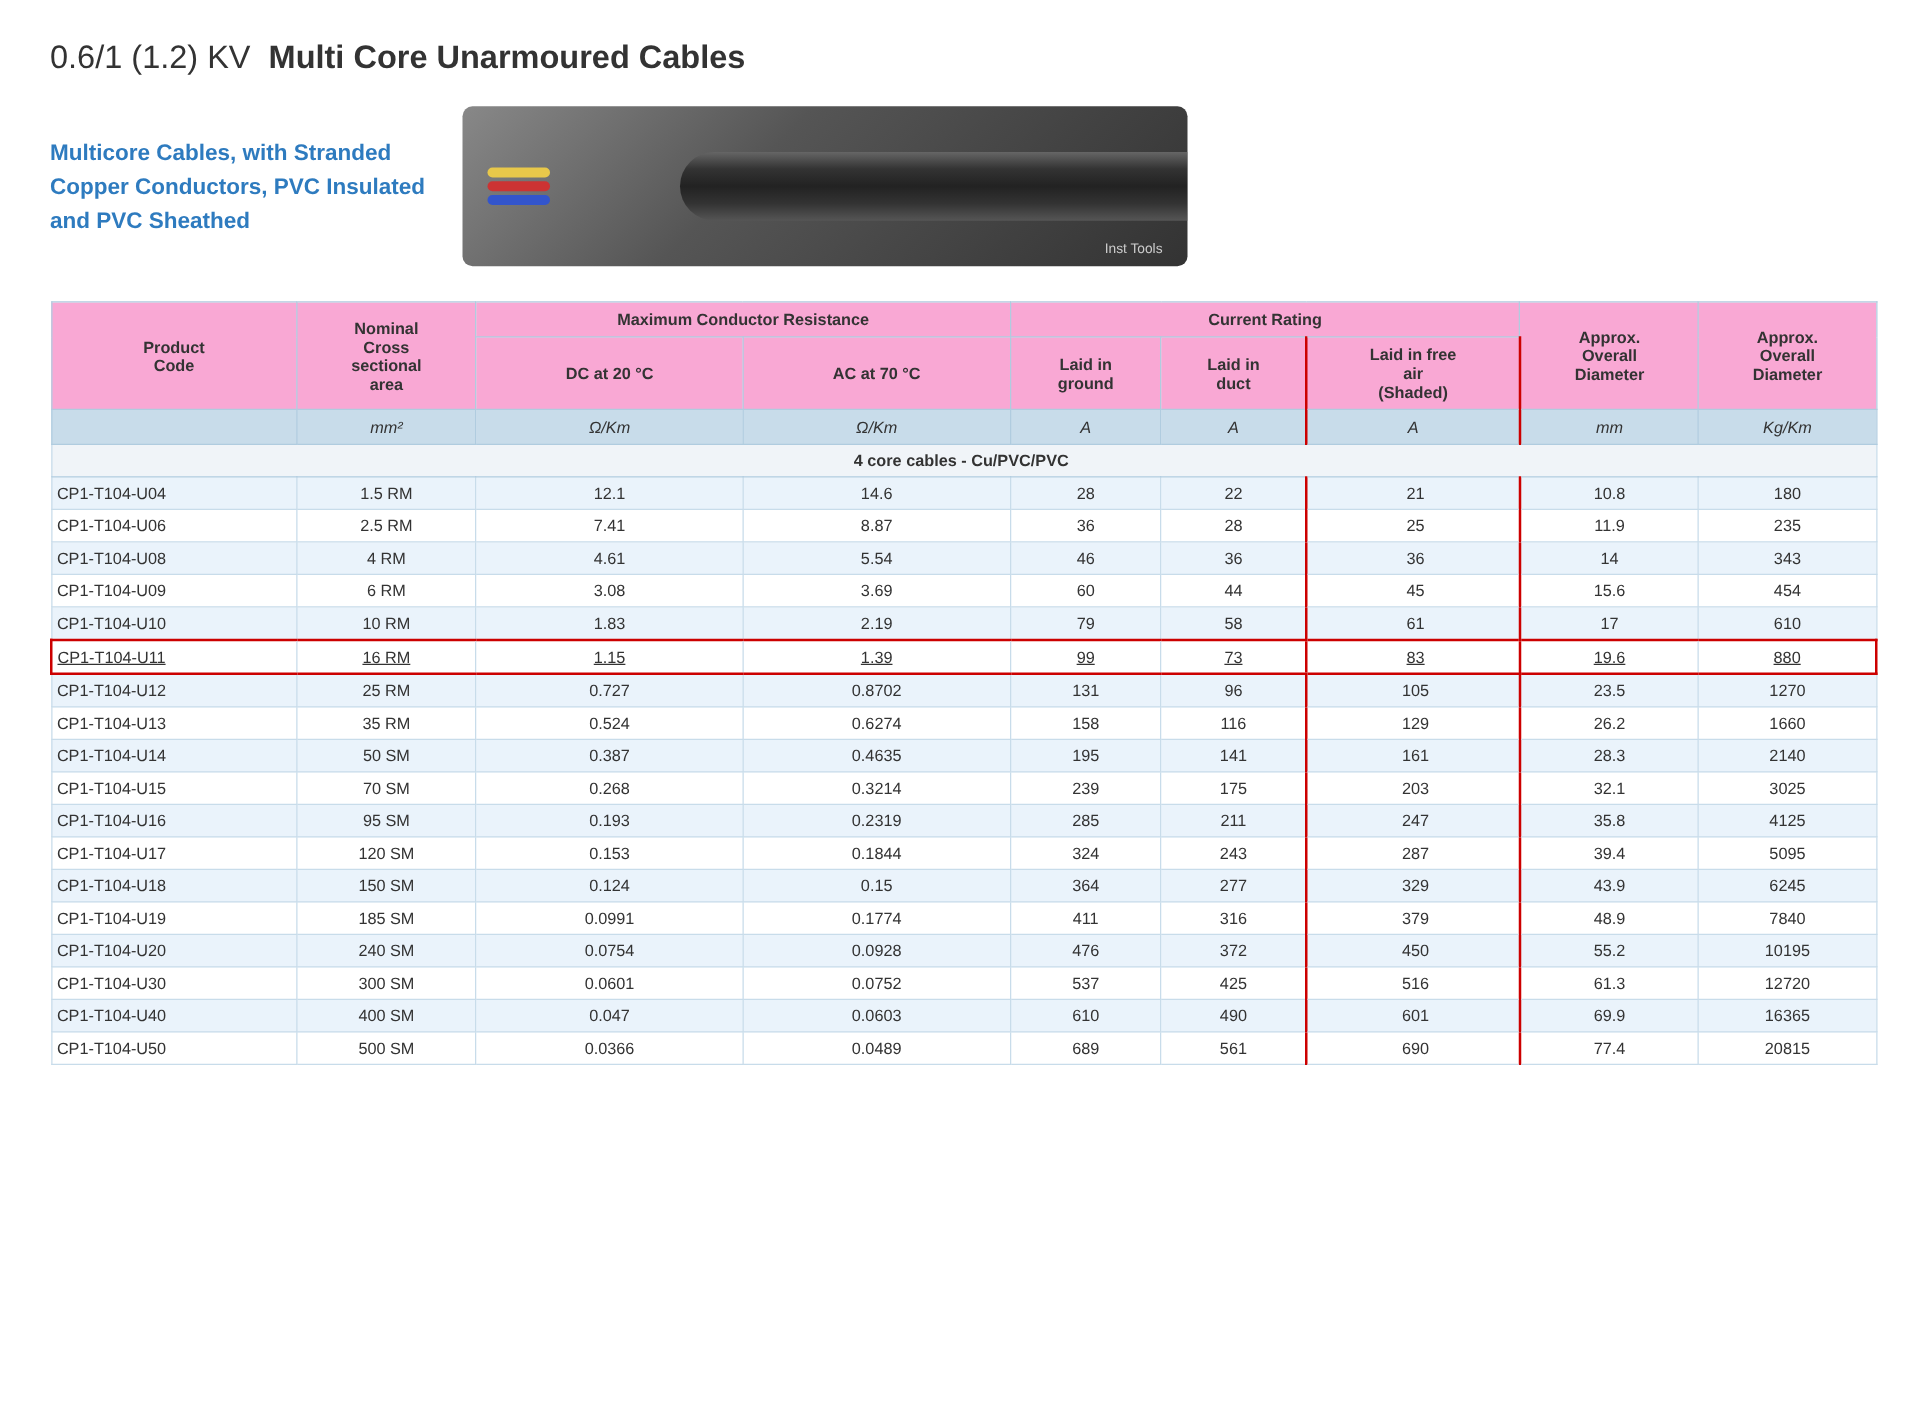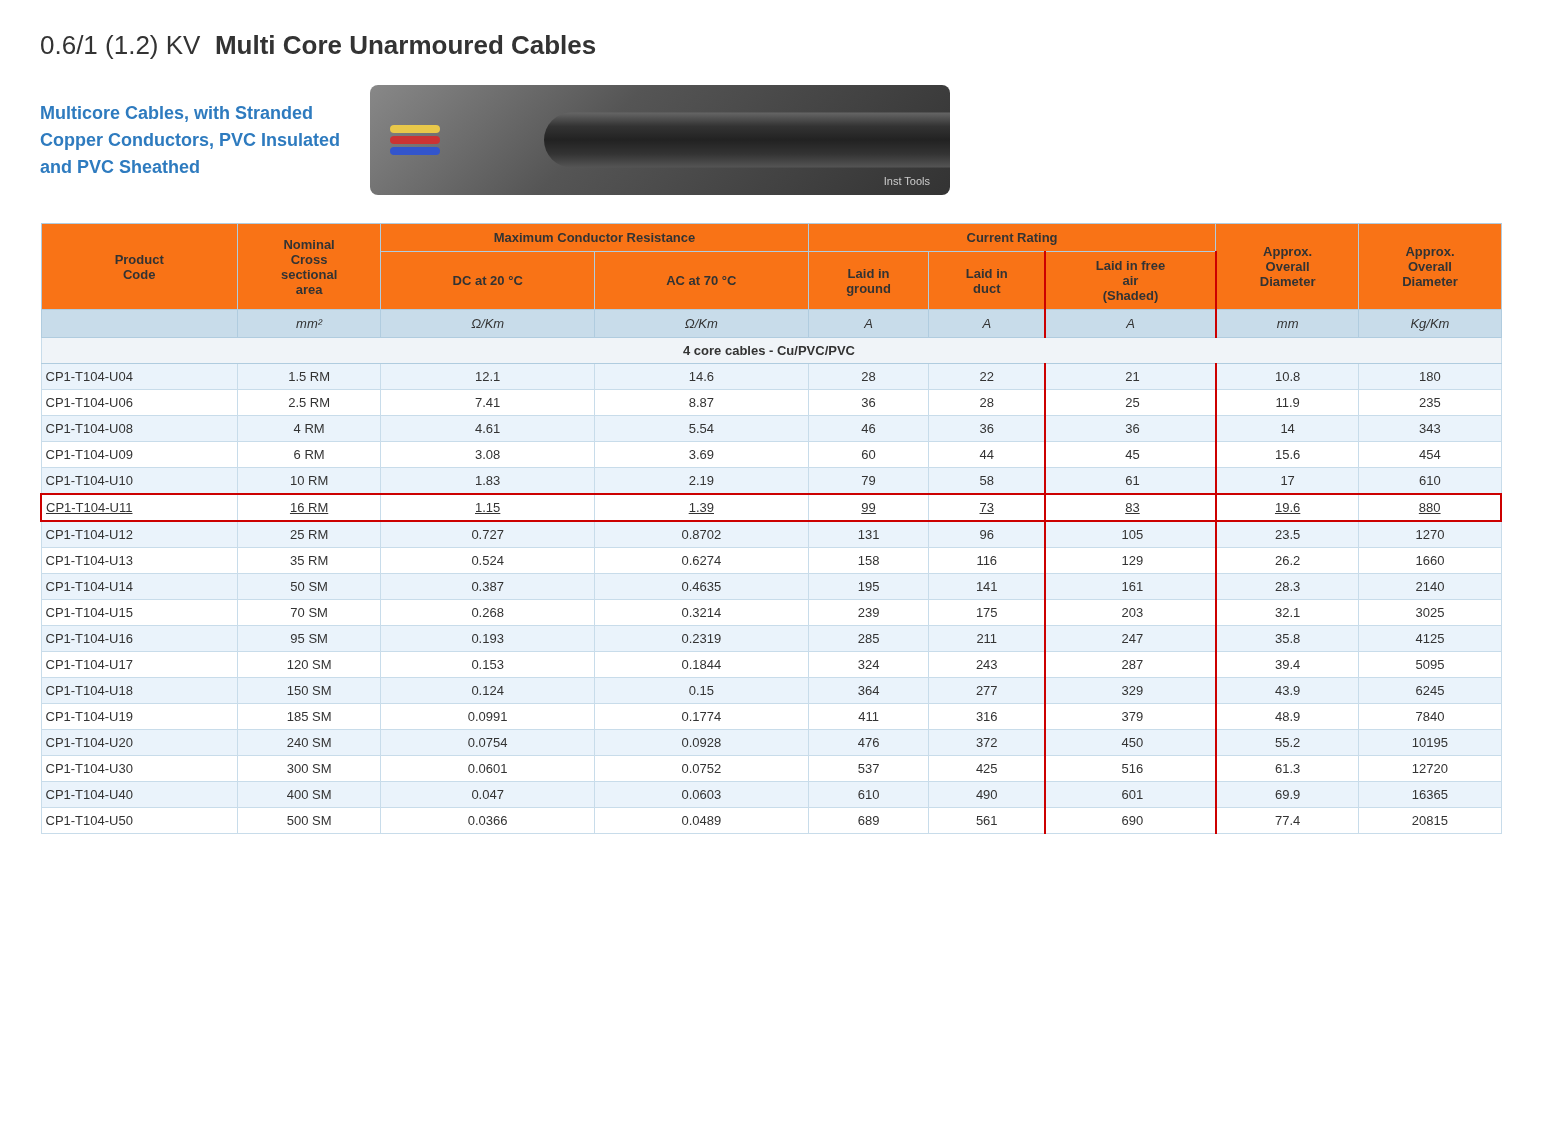--- a/index.html
+++ b/index.html
@@ -27,21 +27,21 @@
     }
     .subtitle-text {
       color: #2e7bbf;
       font-size: 18px;
       font-weight: 700;
       line-height: 1.5;
     }
     .cable-image {
       flex: 1;
       max-width: 580px;
-      height: 110px;
+      height: 128px;
       background: linear-gradient(135deg, #888 0%, #555 40%, #333 100%);
       border-radius: 8px;
       position: relative;
       overflow: hidden;
       display: flex;
       align-items: center;
       justify-content: center;
       text-align: right;
     }
     .cable-image .cable-end {
@@ -77,21 +77,21 @@
       right: 20px;
       color: #ccc;
       font-size: 11px;
     }
     table {
       width: 100%;
       border-collapse: collapse;
       font-size: 13px;
     }
     thead tr th {
-      background: #f97316;
+      background: #f9a8d4;
       text-align: center;
       padding: 6px 8px;
       border: 1px solid #b0ccdf;
       font-weight: 600;
       vertical-align: middle;
     }
     tbody tr:nth-child(odd) {
       background: #fff;
     }
     tbody tr:nth-child(even) {

